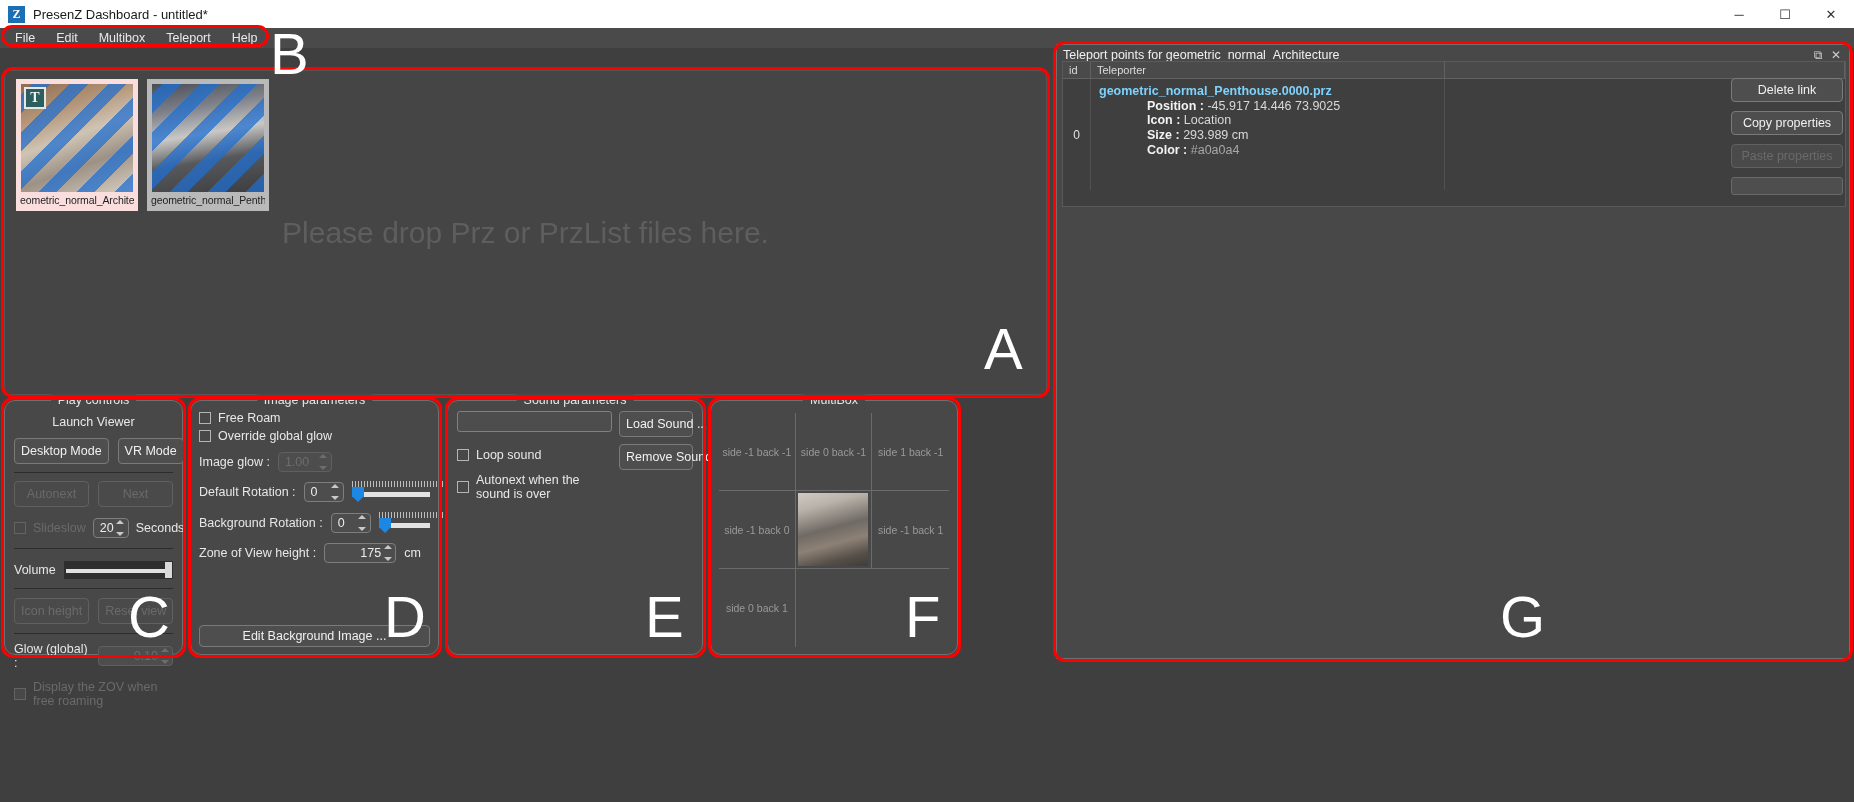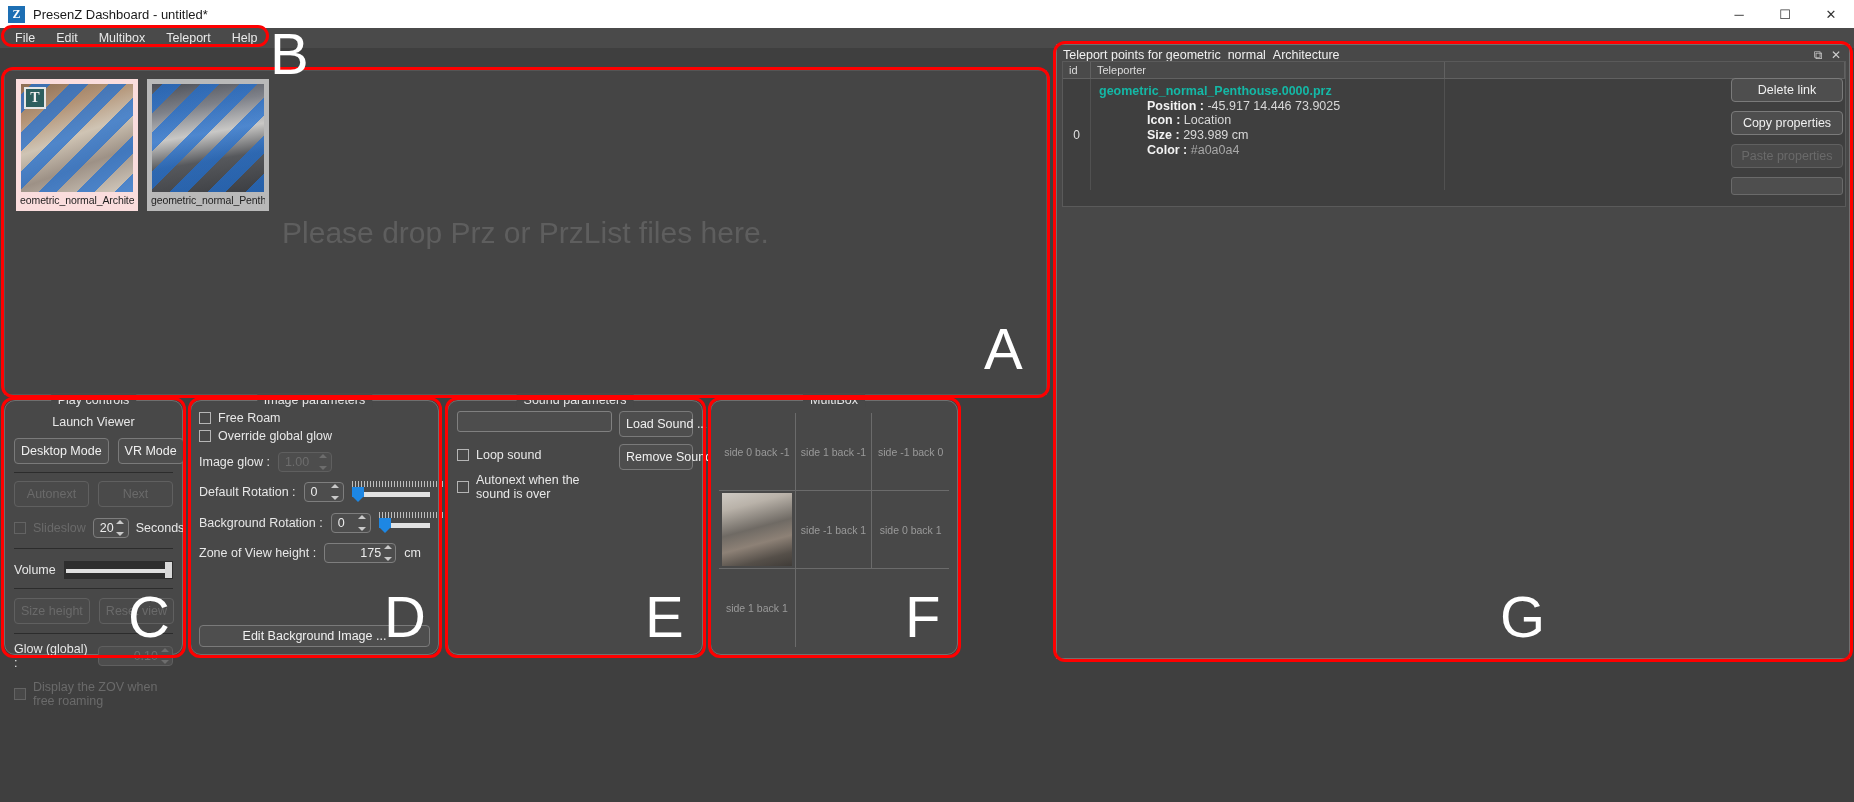--- a/index.html
+++ b/index.html
@@ -273,21 +273,21 @@
   .th-rest { flex: 1; }
   .tp-row { display: flex; height: 111px; }
   .tp-id {
     width: 28px; display: flex; align-items: center; justify-content: center;
     font-size: 12px; color: #e0e0e0; border-right: 1px solid #515151;
   }
   .tp-cell {
     width: 354px; padding: 5px 8px; border-right: 1px solid #515151;
     line-height: 1.17; font-size: 12.5px;
   }
-  .tp-cell .nm { font-weight: bold; color: #14b8a6; }
+  .tp-cell .nm { font-weight: bold; color: #7dd3fc; }
   .tp-cell .kv { color: #d8d8d8; padding-left: 48px; }
   .tp-cell .kv b { color: #f2f2f2; }
   .tp-cell .kv .dim { color: #a8a8a8; }
   .tp-rest { flex: 1; }
 
   .tp-actions {
     position: absolute; right: 6px; top: 33px; width: 112px;
     display: flex; flex-direction: column; gap: 9px;
   }
   .tp-actions .btn { height: 24px; display:flex; align-items:center; justify-content:center; }
@@ -388,21 +388,21 @@
       <div class="hr" style="margin:10px 0 8px"></div>
       <div class="vol-row">
         <div class="lbl">Volume</div>
         <div class="vol-slider">
           <div class="grv"></div>
           <div class="hnd"></div>
         </div>
       </div>
       <div class="hr" style="margin:9px 0"></div>
       <div class="btn-row">
-        <div class="btn disabled">Size height</div>
+        <div class="btn disabled">Icon height</div>
         <div class="btn disabled">Reset view</div>
       </div>
       <div class="hr" style="margin:9px 0 8px"></div>
       <div style="display:flex;align-items:center;gap:8px;">
         <div class="lbl">Glow (global) :</div>
         <div class="spin disabled right-align" style="width:78px">
           <span>0.10</span>
           <span class="arrows">
               <i class="up"></i>
               <i class="dn"></i>
@@ -571,29 +571,29 @@
           </div>
         </div>
         <div class="btn sound-btn" style="align-self:flex-start;margin-top:-4px">Remove Sound</div>
       </div>
     </div>
   </div>
 
   <div class="group" id="panelF">
     <div class="legend">MultiBox</div>
     <div class="mb-grid">
+      <div class="mb-cell">side -1 back -1</div>
       <div class="mb-cell">side 0 back -1</div>
       <div class="mb-cell">side 1 back -1</div>
       <div class="mb-cell">side -1 back 0</div>
       <div class="mb-cell">
         <div class="mb-thumb"></div>
       </div>
       <div class="mb-cell">side -1 back 1</div>
       <div class="mb-cell">side 0 back 1</div>
-      <div class="mb-cell">side 1 back 1</div>
     </div>
   </div>
 
   <div id="panelG">
     <div class="dock-title">
       <span>Teleport points for geometric_normal_Architecture</span>
       <span class="spacer"></span>
       <span class="dock-btn">⧉</span>
       <span class="dock-btn">✕</span>
     </div>

